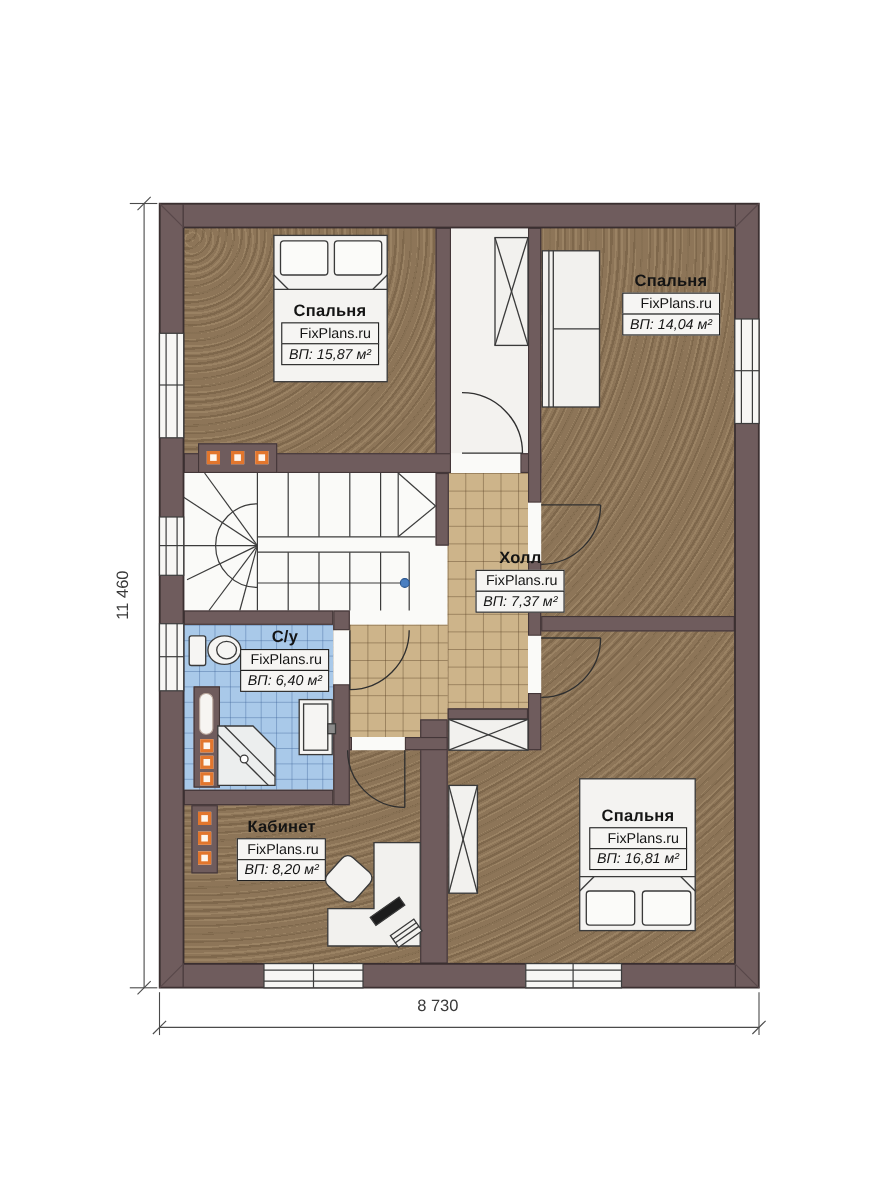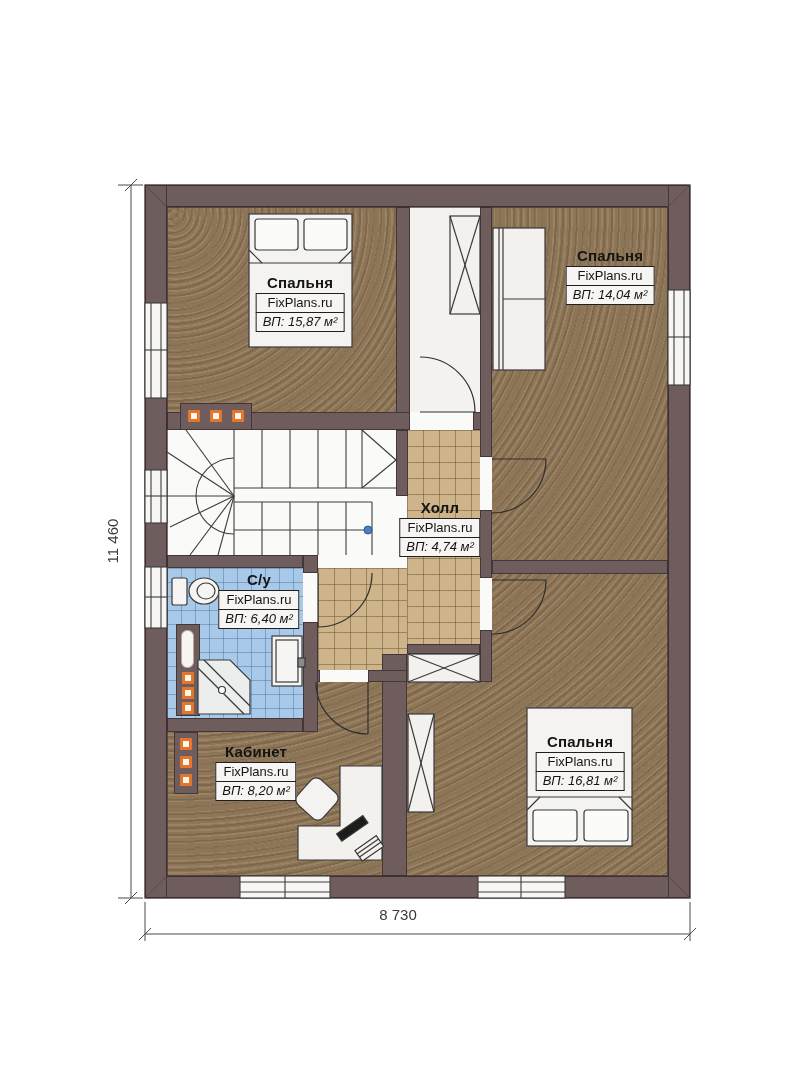--- a/index.html
+++ b/index.html
@@ -27,21 +27,21 @@
   .rad{position:absolute;box-sizing:border-box;background:#6f5c5d;border:1px solid #433638;}
   .sq{position:absolute;box-sizing:border-box;width:12px;height:12px;background:#fdf6ee;border:3px solid #e2762d;}
   .bar{position:absolute;box-sizing:border-box;background:#f7f5f2;border:1px solid #b9a69b;border-radius:6px;}
   
   svg.lines{position:absolute;left:0;top:0;pointer-events:none;}
   
   .room-label{position:absolute;transform:translateX(-50%);text-align:center;color:#141414;z-index:30;}
   .rl-title{font-weight:bold;font-size:15px;letter-spacing:.2px;margin-bottom:2px;white-space:nowrap;}
   .rl-boxes{display:inline-flex;flex-direction:column;align-items:stretch;}
   .rl-box{background:#f6f5f3;border:1.5px solid #1f1f1f;padding:0 6px;font-size:13px;line-height:18px;
-          white-space:nowrap;}
+          white-space:nowrap;text-align:right;}
   .rl-box + .rl-box{margin-top:-1.5px;font-style:italic;}
   
   .dim-text{position:absolute;font-size:15px;color:#3a3a3a;white-space:nowrap;}
   .dim-v{left:112px;top:541px;transform:translate(-50%,-50%) rotate(-90deg);}
   .dim-h{left:398px;top:906px;transform:translateX(-50%);}
 </style>
 </head>
 <body>
 
 <div class="page">
@@ -304,25 +304,25 @@
   </div>
 
   <div class="room-label" style="left:610px;top:247px;">
     <div class="rl-title">Спальня</div>
     <div class="rl-boxes">
       <div class="rl-box">FixPlans.ru</div>
       <div class="rl-box">ВП: 14,04 м²</div>
     </div>
   </div>
 
-  <div class="room-label" style="left:440px;top:499px;">
+  <div class="room-label" style="left:473px;top:499px;">
     <div class="rl-title">Холл</div>
     <div class="rl-boxes">
       <div class="rl-box">FixPlans.ru</div>
-      <div class="rl-box">ВП: 4,74 м²</div>
+      <div class="rl-box">ВП: 7,37 м²</div>
     </div>
   </div>
 
   <div class="room-label" style="left:259px;top:571px;">
     <div class="rl-title">С/у</div>
     <div class="rl-boxes">
       <div class="rl-box">FixPlans.ru</div>
       <div class="rl-box">ВП: 6,40 м²</div>
     </div>
   </div>

